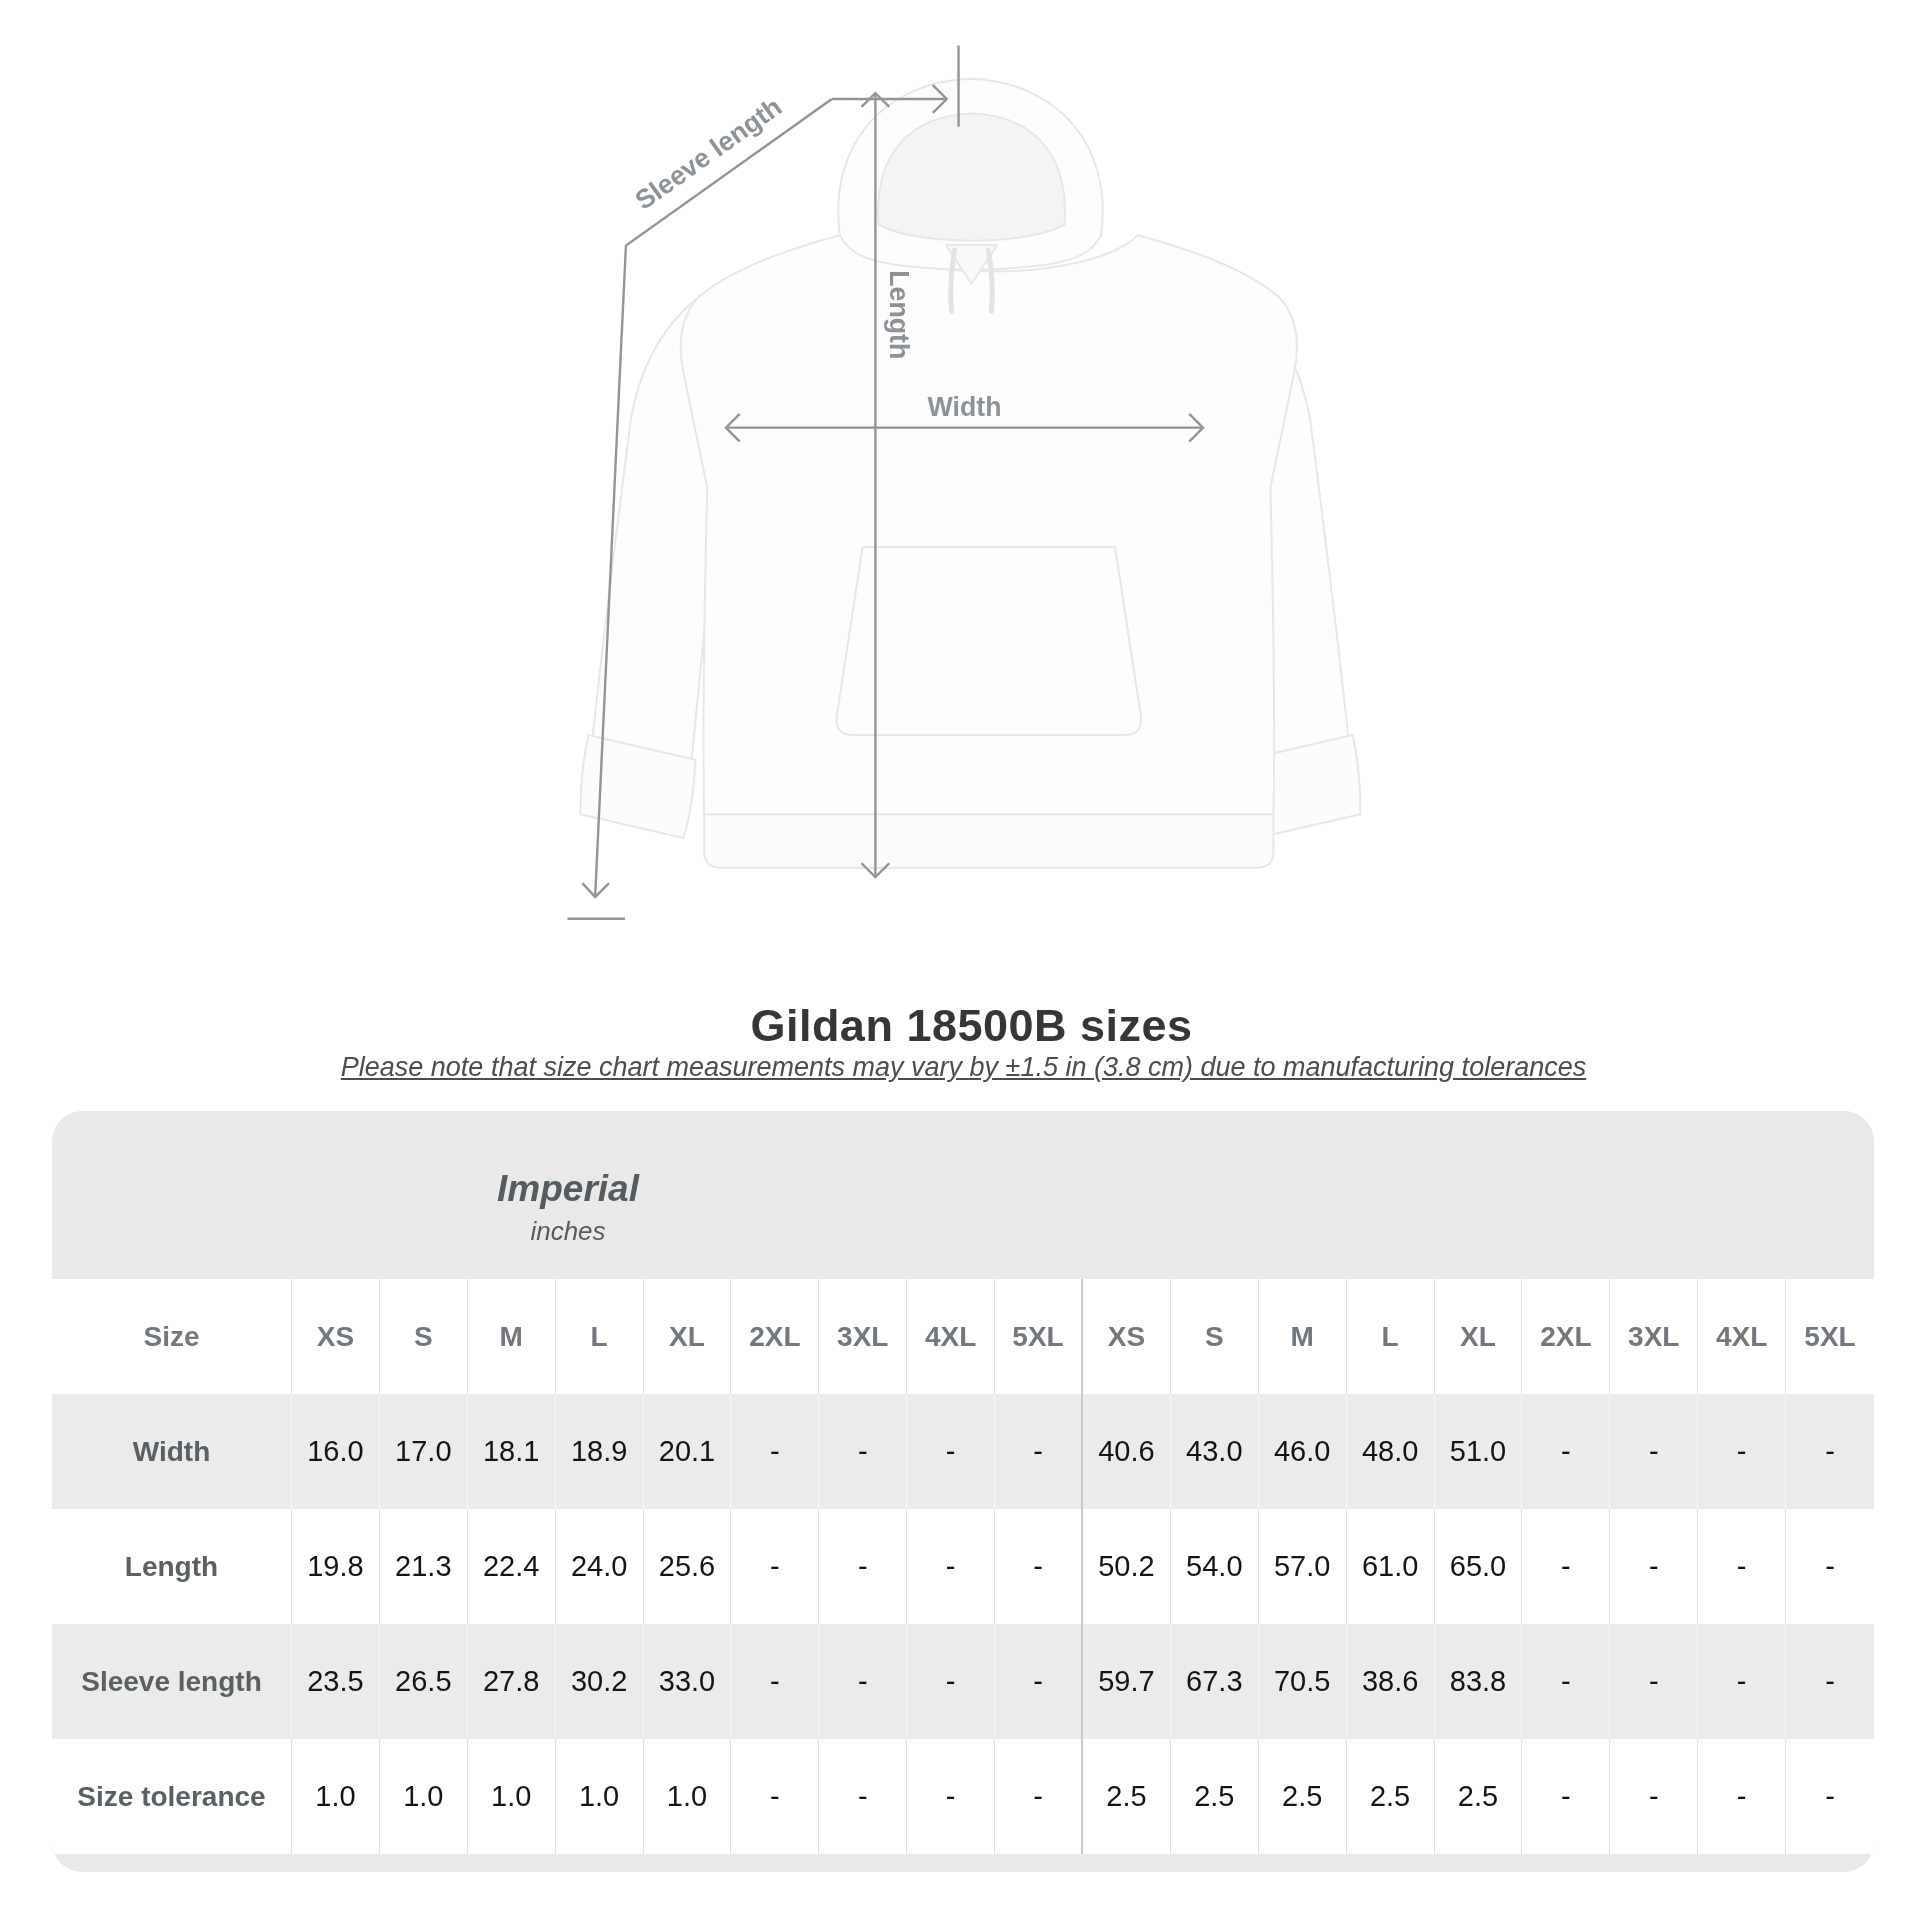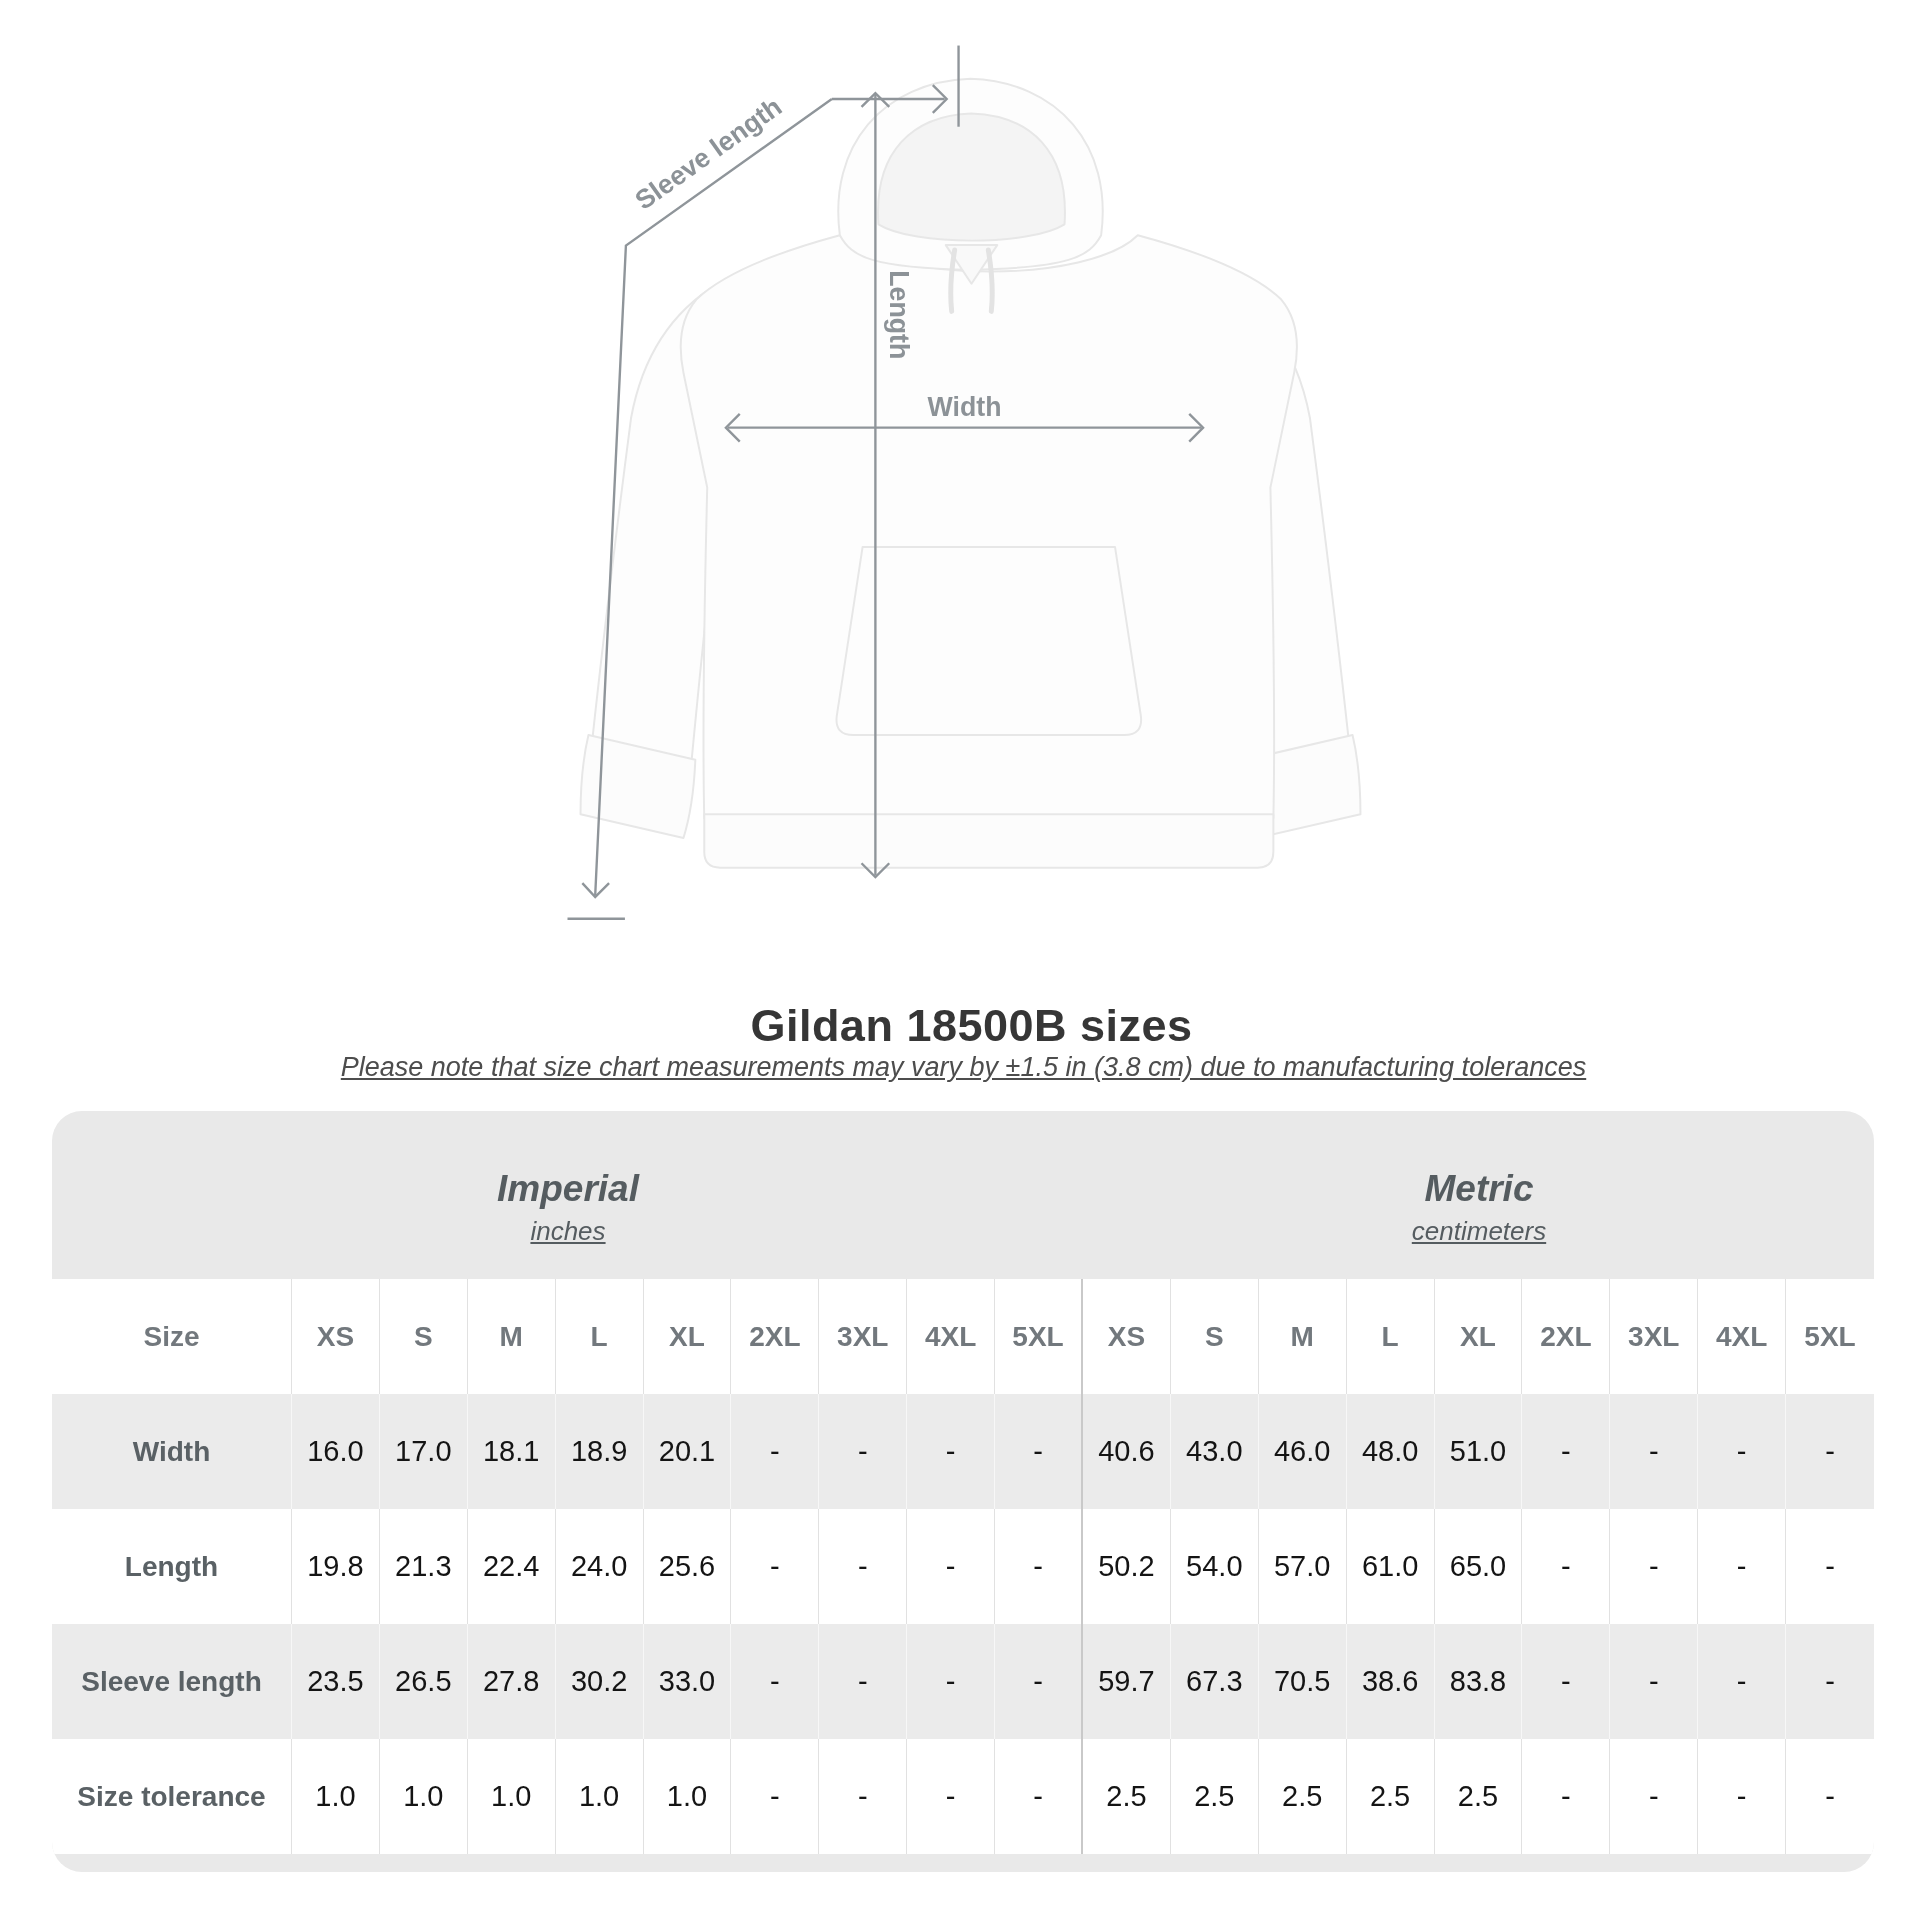--- a/index.html
+++ b/index.html
@@ -17,21 +17,21 @@
     font-size:45px;font-weight:bold;color:#363636;letter-spacing:0.5px;}
   .tolerance-note{position:absolute;left:0;top:1052px;width:100%;margin:0;text-align:center;
     font-style:italic;font-size:27px;color:#4d4d4d;text-decoration:underline;}
 
   
   .table-card{position:absolute;left:52px;top:1111px;width:1822px;background:#e9e9e9;
     border-radius:30px;padding-bottom:18px;overflow:hidden;}
   .unit-header{display:grid;grid-template-columns:1032px 1fr;height:156px;margin-top:12px;}
   .unit-group{display:flex;flex-direction:column;align-items:center;justify-content:center;gap:6px;padding-top:12px;}
   .unit-name{font-size:37px;font-weight:bold;font-style:italic;color:#555c60;}
-  .unit-sub{font-size:26px;font-style:italic;color:#555c60;text-decoration:underline;}
+  .unit-sub{font-size:26px;font-style:italic;color:#555c60;}
 
   .row{display:grid;grid-template-columns:240px repeat(18,1fr);height:115px;background:#ffffff;}
   .row.striped{background:#ebebeb;}
   .cell{display:flex;align-items:center;justify-content:center;
     border-right:1.5px solid #e1e1e1;font-size:29px;color:#141414;}
   .row.striped .cell{border-right-color:#f7f7f7;}
   .cell:last-child{border-right:none;}
   .row .cell:nth-child(10){border-right:2.5px solid #c9c9c9;}
   .label-cell{font-weight:bold;color:#5a6165;font-size:28px;}
   .size-head .cell{font-weight:bold;color:#72787d;font-size:28px;}
@@ -98,24 +98,20 @@
   </div>
 
   <h1 class="page-title">Gildan 18500B sizes</h1>
   <p class="tolerance-note">Please note that size chart measurements may vary by ±1.5 in (3.8 cm) due to manufacturing tolerances</p>
 
   <div class="table-card">
     <div class="unit-header">
       <div class="unit-group">
         <div class="unit-name">Imperial</div>
         <div class="unit-sub">inches</div>
-      </div>
-      <div class="unit-group">
-        <div class="unit-name">Metric</div>
-        <div class="unit-sub">centimeters</div>
       </div>
     </div>
     <div id="size-grid">
         <div class="row size-head">
           <div class="cell label-cell">Size</div>
           <div class="cell">XS</div>
           <div class="cell">S</div>
           <div class="cell">M</div>
           <div class="cell">L</div>
           <div class="cell">XL</div>

